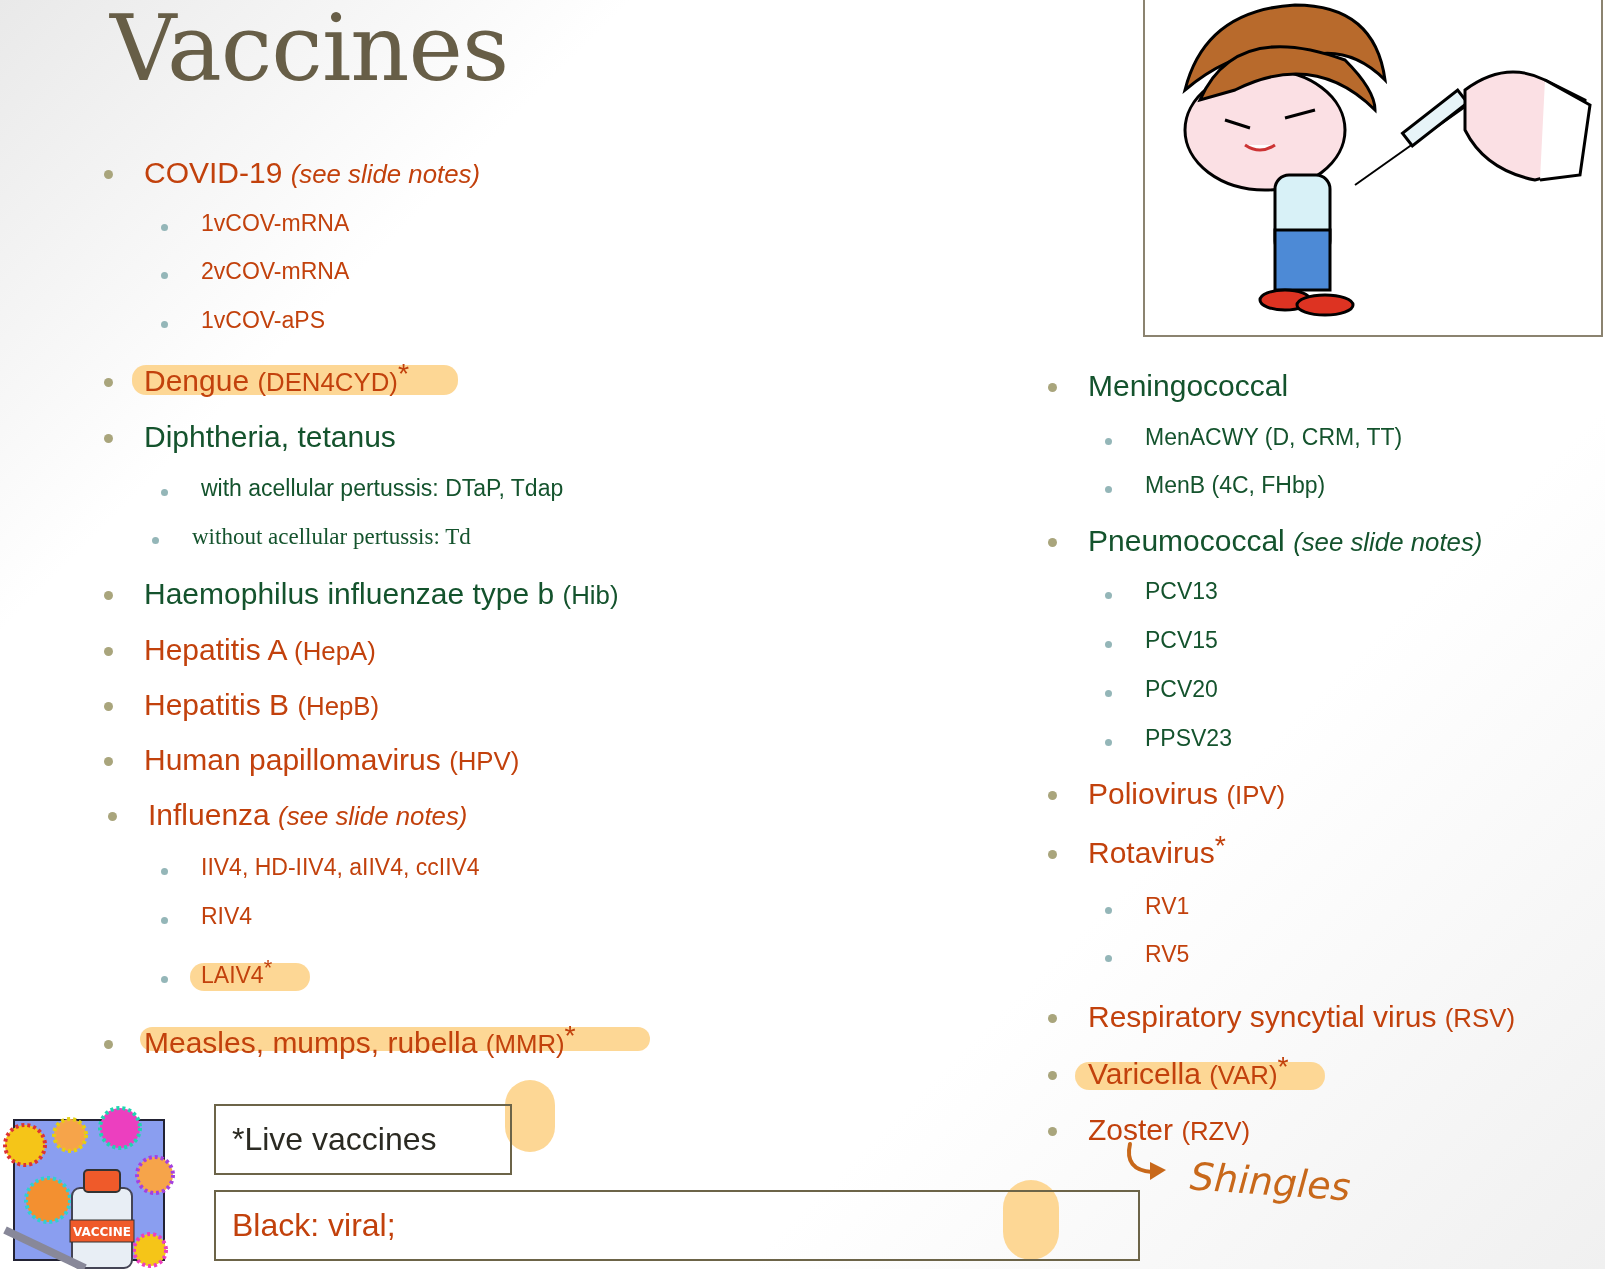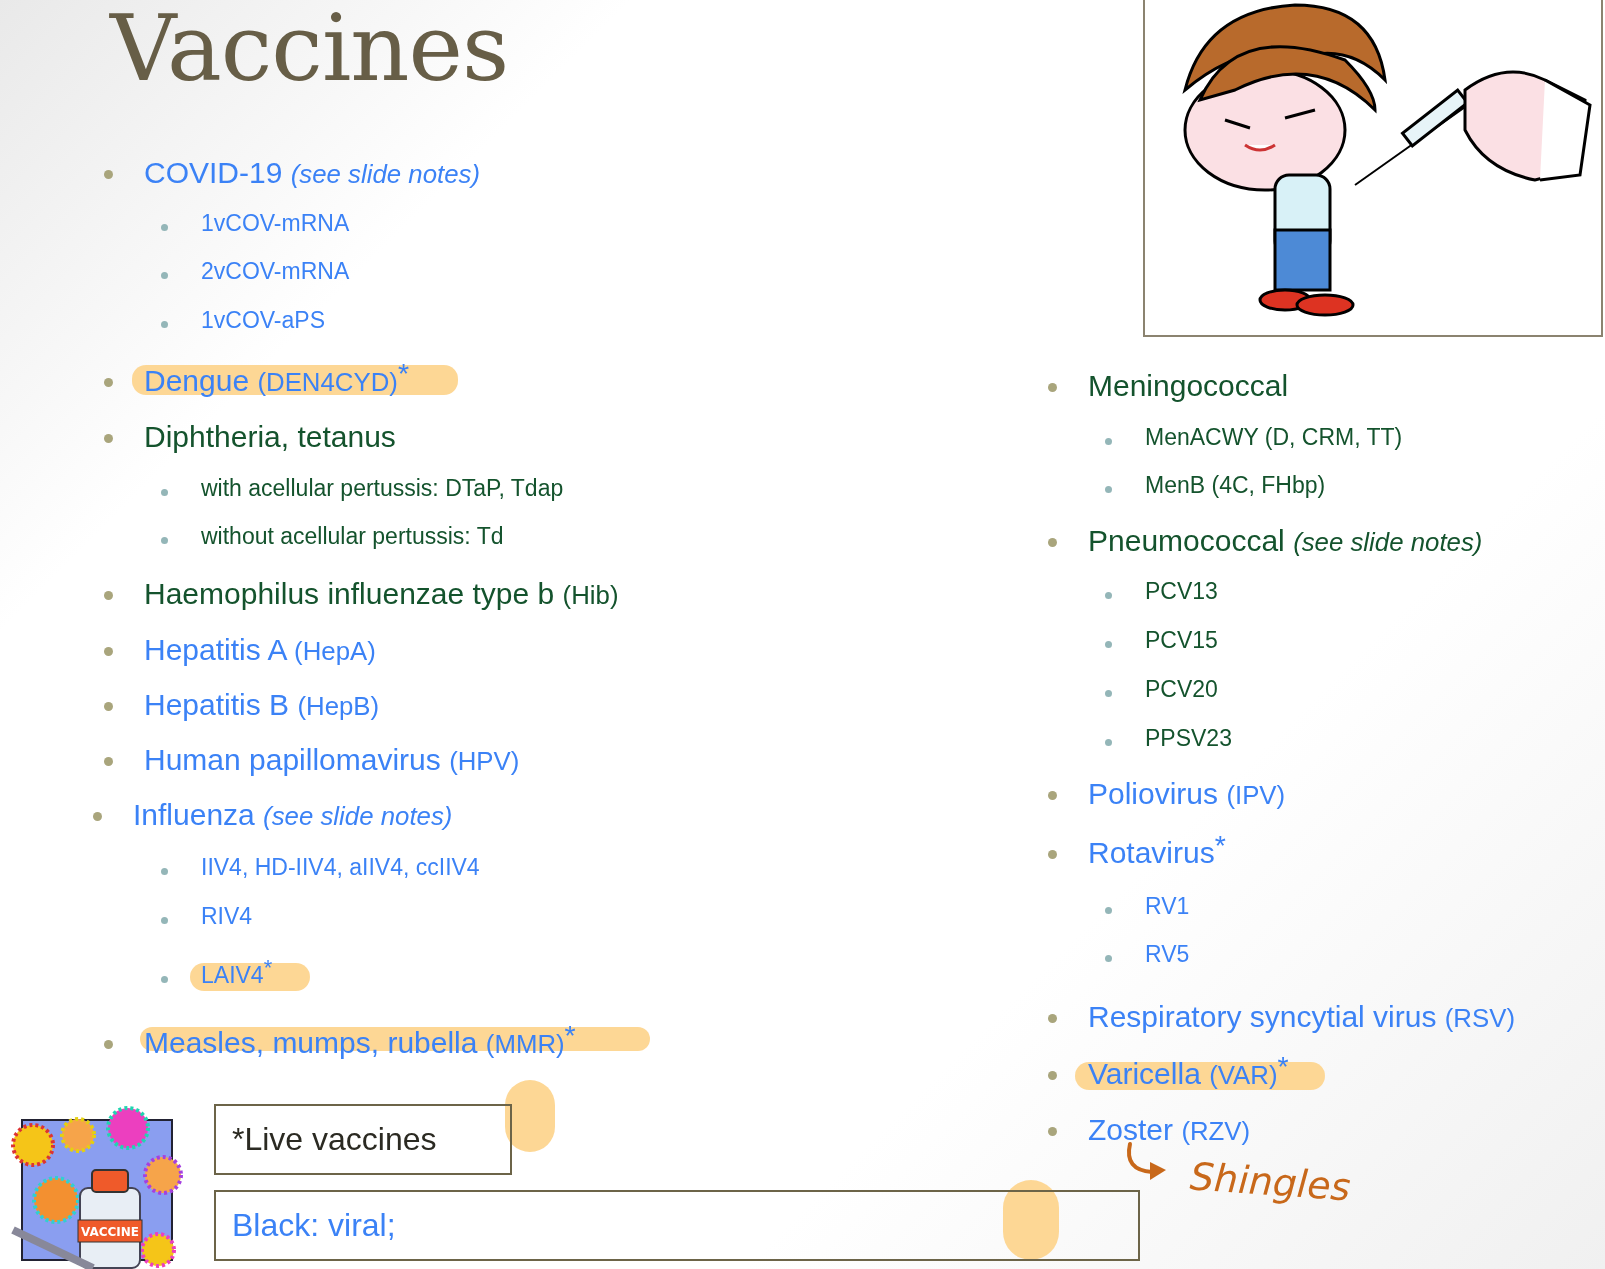--- a/index.html
+++ b/index.html
@@ -15,38 +15,38 @@
   }
   .item {
     position:absolute; white-space:nowrap; font-size:30px; line-height:1;
   }
   .item .bullet {
     position:absolute; width:9px; height:9px; border-radius:50%;
   }
   .lvl1 .bullet { background:#a9a57c; left:-40px; top:12px; }
   .lvl2 { font-size:23px; }
   .lvl2 .bullet { background:#94b6b8; width:7px; height:7px; left:-40px; top:12px; }
-  .viral { color:#3b82f6; }
+  .viral { color:#c2410c; }
   .bact { color:#14532d; }
   .abbr { font-size:0.86em; }
   .it { font-style:italic; }
   .star { position:relative; top:-8px; font-size:0.95em; }
   .hl {
     position:absolute; background:#fdd58f; border-radius:14px; z-index:-1; opacity:0.95;
   }
   .box {
     position:absolute; border:2px solid #6c6448; background:transparent;
     font-size:32px; color:#2b2a22; white-space:nowrap;
     box-sizing:border-box; padding-left:16px; display:flex; align-items:center;
   }
   .kid-frame {
     position:absolute; left:1143px; top:-2px; width:460px; height:339px;
     border:2px solid #8b8370; background:#fff; box-sizing:border-box;
   }
-  .clipart { position:absolute; left:8px; top:1100px; width:180px; height:169px; }
+  .clipart { position:absolute; left:0; top:1100px; width:180px; height:169px; }
   .shingles {
     position:absolute; left:1190px; top:1160px; font-size:38px; color:#c8681a;
     font-family:"DejaVu Sans", sans-serif; font-style:italic; transform:rotate(4deg);
   }
 </style>
 </head>
 <body>
 
 <div class="title">Vaccines</div>
 
@@ -103,21 +103,21 @@
 </div>
 
 <div class="item lvl1 bact" style="left:144px;top:422px;">
   <span class="bullet"></span>
   <span>Diphtheria, tetanus</span>
 </div>
 <div class="item lvl2 bact" style="left:201px;top:477px;">
   <span class="bullet"></span>
   <span>with acellular pertussis: DTaP, Tdap</span>
 </div>
-<div class="item lvl2 bact" style="left:201px;top:525px;">
+<div class="item lvl2 bact" style="left:192px;top:525px;font-family:Liberation Serif, serif;">
   <span class="bullet"></span>
   <span>without acellular pertussis: Td</span>
 </div>
 
 <div class="item lvl1 bact" style="left:144px;top:579px;">
   <span class="bullet"></span>
   <span>Haemophilus influenzae type b</span>
   <span class="abbr">(Hib)</span>
 </div>
 <div class="item lvl1 viral" style="left:144px;top:635px;">
@@ -128,21 +128,21 @@
 <div class="item lvl1 viral" style="left:144px;top:690px;">
   <span class="bullet"></span>
   <span>Hepatitis B</span>
   <span class="abbr">(HepB)</span>
 </div>
 <div class="item lvl1 viral" style="left:144px;top:745px;">
   <span class="bullet"></span>
   <span>Human papillomavirus</span>
   <span class="abbr">(HPV)</span>
 </div>
-<div class="item lvl1 viral" style="left:133px;top:800px;">
+<div class="item lvl1 viral" style="left:148px;top:800px;">
   <span class="bullet"></span>
   <span>Influenza</span>
   <span class="it abbr">(see slide notes)</span>
 </div>
 <div class="item lvl2 viral" style="left:201px;top:856px;">
   <span class="bullet"></span>
   <span>IIV4, HD-IIV4, aIIV4, ccIIV4</span>
 </div>
 <div class="item lvl2 viral" style="left:201px;top:905px;">
   <span class="bullet"></span>

